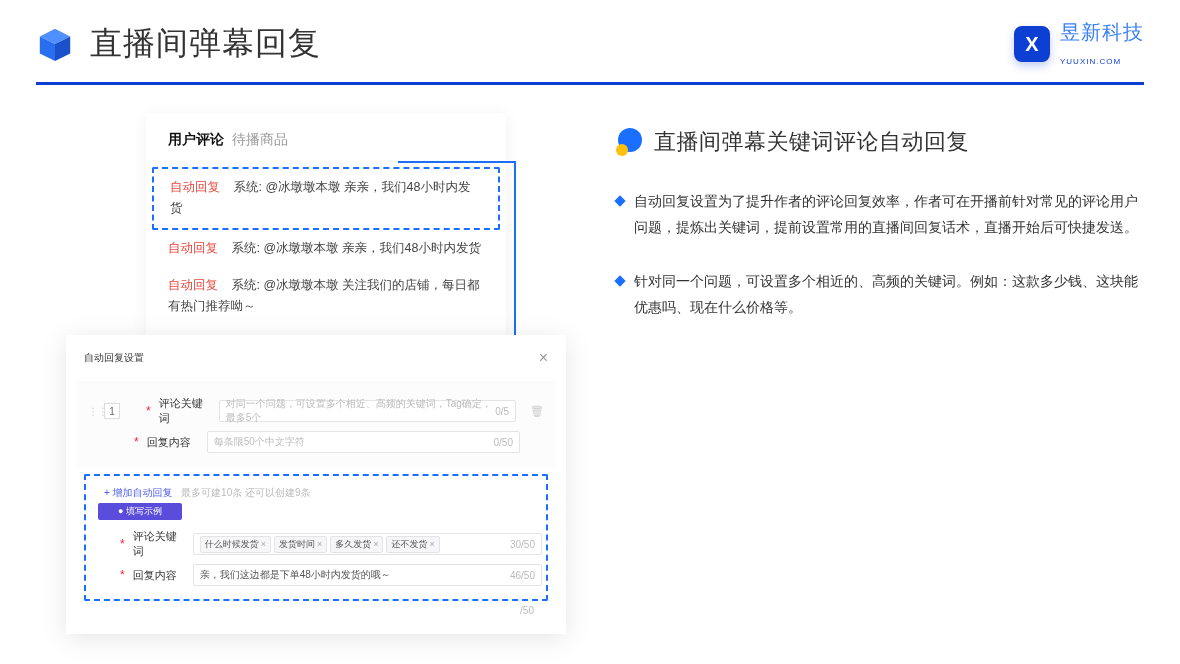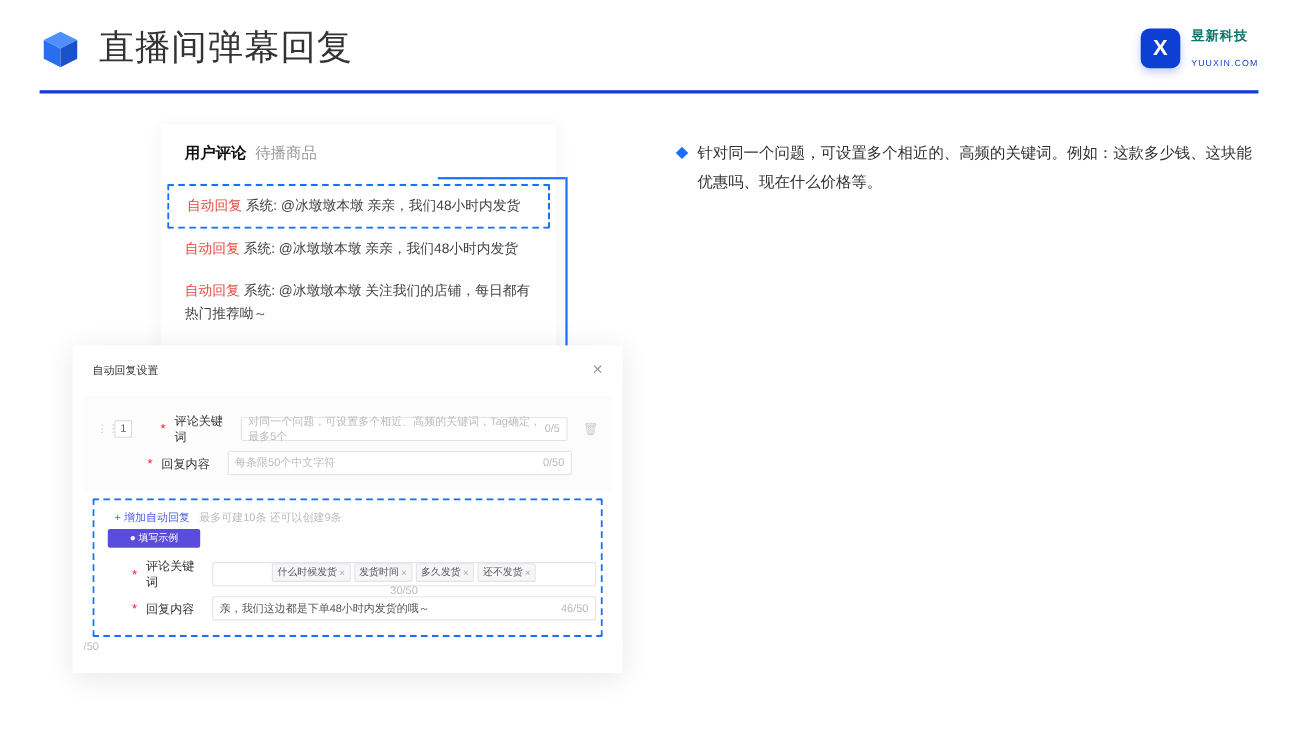--- a/index.html
+++ b/index.html
@@ -24,21 +24,21 @@
     font-size: 32px; font-weight: 500; color: #333; letter-spacing: 1px;
   }
   .header-right { display: flex; align-items: center; gap: 10px; }
   .logo-hex {
     width: 36px; height: 36px; background: #0e3fd3; border-radius: 8px;
     display: flex; align-items: center; justify-content: center;
     color: #fff; font-weight: 700; font-size: 20px;
     box-shadow: 0 4px 8px rgba(14,63,211,0.25);
   }
   .brand-text { display: flex; flex-direction: column; line-height: 1; }
-  .brand-cn { font-size: 12px; font-weight: 700; color: #0f766e; letter-spacing: 1px; }
+  .brand-cn { font-size: 20px; font-weight: 400; color: #3b82f6; letter-spacing: 1px; }
   .brand-en { font-size: 8px; color: #0e3fd3; letter-spacing: 1px; margin-top: 16px; }
 
   .header-divider {
     margin: 0 36px; height: 3px; background: #0e3fd3;
   }
 
   
   .main {
     display: flex; padding: 28px 36px 0 36px; gap: 0;
   }
@@ -83,21 +83,21 @@
   .tabs {
     display: flex; gap: 8px; padding: 0 16px 14px 16px;
     border-bottom: 0;
   }
   .tabs span { font-size: 14px; color: #999; padding-bottom: 4px; }
   .tabs span.active { color: #111; font-weight: 600; }
   .comment-row {
     font-size: 12.5px; color: #444; padding: 8px 16px; line-height: 1.7;
   }
   .comment-row .tag {
-    color: #e6493e; font-size: 12.5px; margin-right: 0;
+    color: #e6493e; font-size: 12.5px; margin-right: 10px;
   }
   .comment-row .sys { color: #444; }
 
   .dashed-highlight-1 {
     border: 2px dashed #1a6fff; border-radius: 2px;
   }
   .dashed-highlight-2 {
     border: 2px dashed #1a6fff; border-radius: 2px;
   }
 
@@ -266,21 +266,21 @@
         <div class="example-box dashed-highlight-2">
           <div style="padding-left:4px">
             <span class="add-link">+ 增加自动回复</span>
             <span class="add-hint">最多可建10条 还可以创建9条</span>
           </div>
           <div class="example-badge">● 填写示例</div>
 
           <div class="form-line">
             <span class="req-dot">*</span>
             <span class="form-label">评论关键词</span>
-            <div class="form-input" style="gap:3px; color:#555;flex-direction:column;">
+            <div class="form-input" style="gap:3px; color:#555;">
               <span style="display:flex;gap:3px;flex-wrap:nowrap">
                 <span class="tag-chip">
                     <span>什么时候发货</span>
                     <span class="x">×</span>
                   </span>
                 <span class="tag-chip">
                     <span>发货时间</span>
                     <span class="x">×</span>
                   </span>
                 <span class="tag-chip">
@@ -298,28 +298,39 @@
 
           <div class="form-line">
             <span class="req-dot">*</span>
             <span class="form-label">回复内容</span>
             <div class="form-input" style="color:#555;">
               <span>亲，我们这边都是下单48小时内发货的哦～</span>
               <span class="count">46/50</span>
             </div>
           </div>
         </div>
-        <div style="text-align:left;padding:4px 22px 0 0;font-size:10px;color:#bbb">/50</div>
+        <div style="text-align:right;padding:4px 22px 0 0;font-size:10px;color:#bbb">/50</div>
       </div>
 
     </div>
   </div>
 
   <div class="right-col">
+    <div class="section-title">
+      <div class="bubble-icon">
+        <div class="b1"></div>
+          <div class="b2"></div>
+      </div>
+      <div class="section-heading">直播间弹幕关键词评论自动回复</div>
+    </div>
     <ul class="bullet-list">
+      <li>
+        <span class="diamond"></span>
+        <span>自动回复设置为了提升作者的评论回复效率，作者可在开播前针对常见的评论用户问题，提炼出关键词，提前设置常用的直播间回复话术，直播开始后可快捷发送。</span>
+      </li>
       <li>
         <span class="diamond"></span>
         <span>针对同一个问题，可设置多个相近的、高频的关键词。例如：这款多少钱、这块能优惠吗、现在什么价格等。</span>
       </li>
     </ul>
   </div>
 
 </div>
 
 </body></html>

